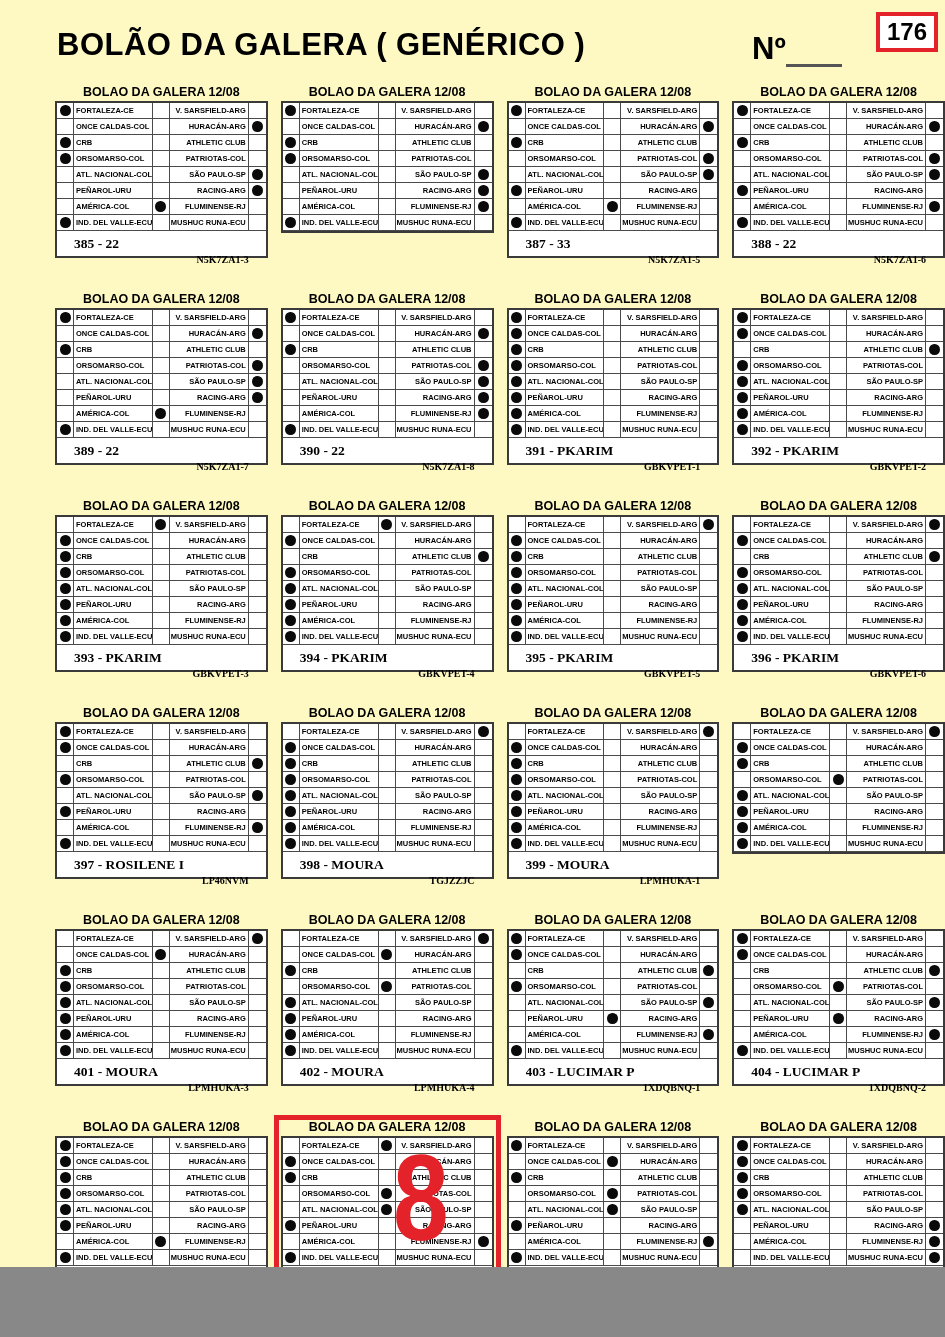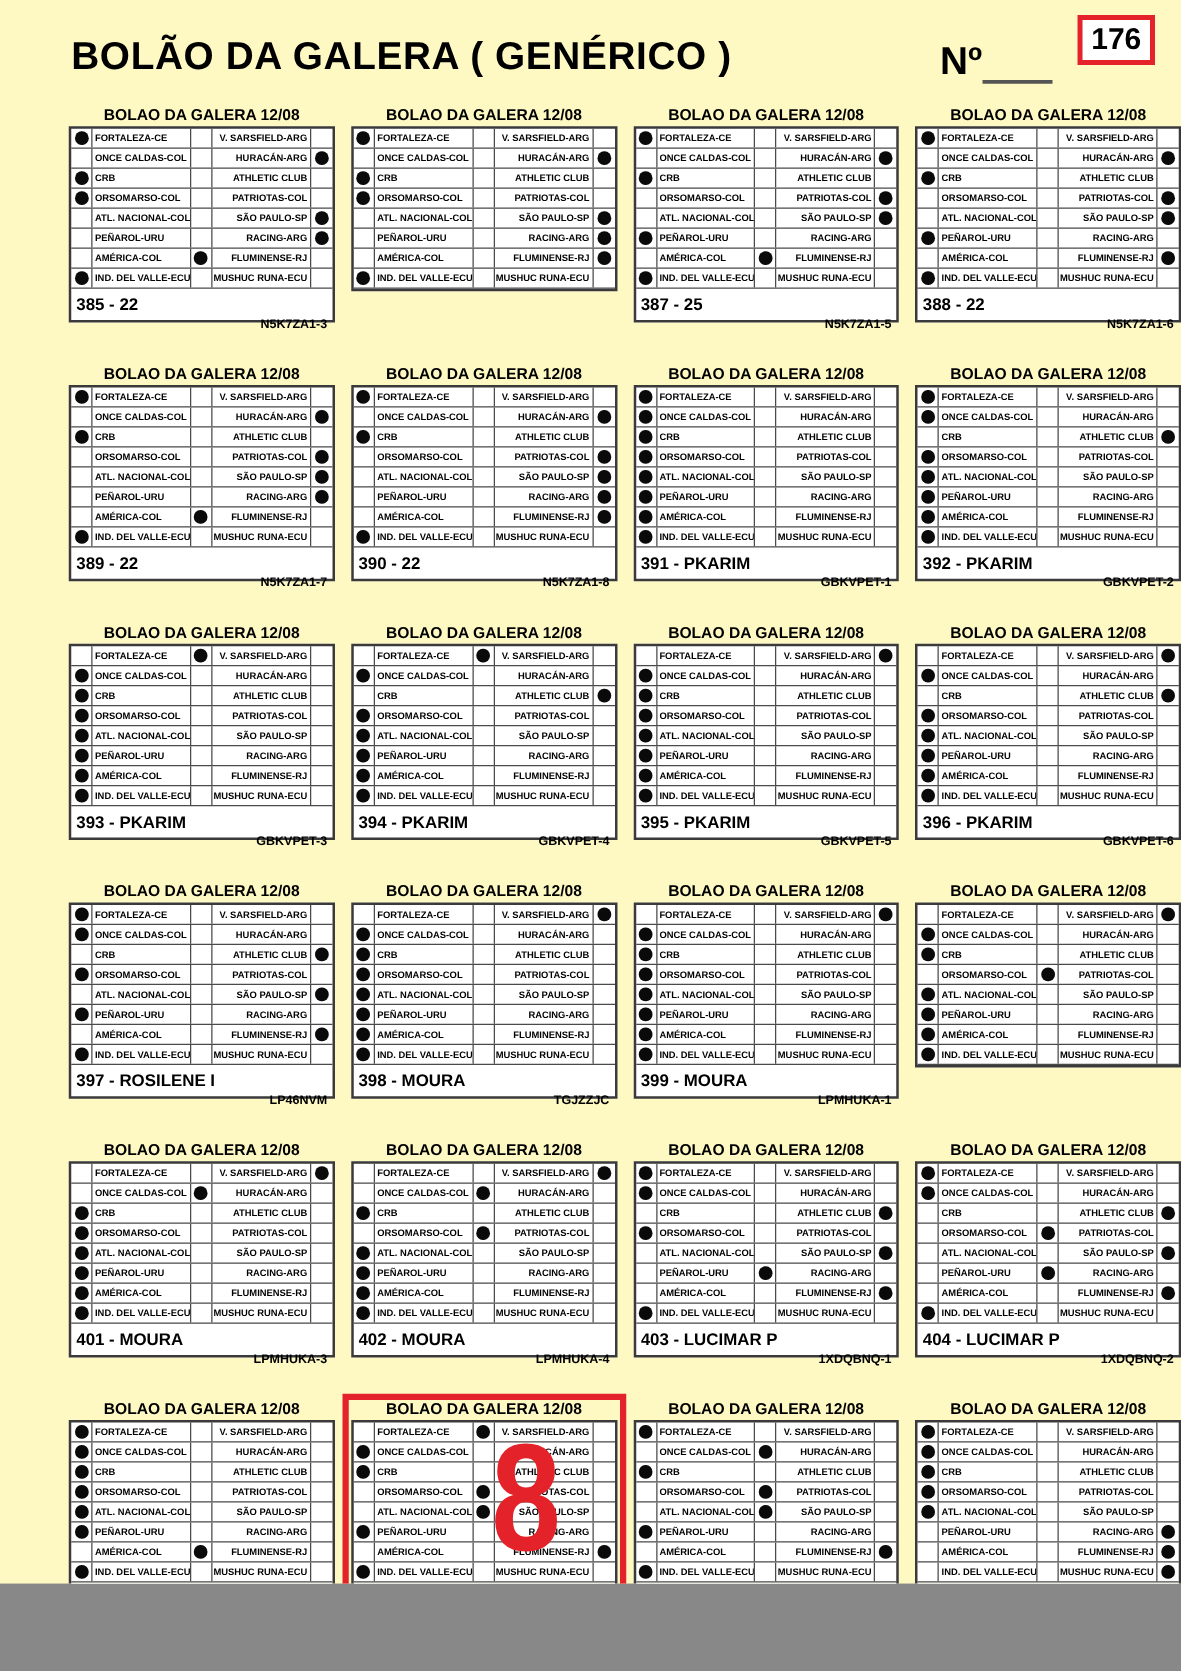--- a/index.html
+++ b/index.html
@@ -7,37 +7,37 @@
   body { margin: 0; background: #888; }
   .page {
     position: relative; width: 945px; height: 1267px; margin: 0 auto;
     background: #fef9c3; font-family: "Liberation Sans", sans-serif; color: #000;
     overflow: hidden;
   }
   .doc-title { position: absolute; left: 57px; top: 27px; font-size: 31px; font-weight: bold; letter-spacing: .5px; white-space: nowrap; }
   .no-wrap { position: absolute; left: 752px; top: 31px; font-size: 31px; font-weight: bold; white-space: nowrap; }
   .no-blank { display: inline-block; width: 56px; border-bottom: 3px solid #555; height: 24px; vertical-align: bottom; }
   .page-num-box {
-    position: absolute; right: 21px; top: 12px; border: 4px solid var(--red);
+    position: absolute; right: 7px; top: 12px; border: 4px solid var(--red);
     padding: 0 7px; font-size: 24px; font-weight: bold; background: #fff; line-height: 32px;
   }
   .grid {
     position: absolute; left: 55px; top: 85px; width: 890px;
     display: grid; grid-template-columns: repeat(4, 1fr); column-gap: 13px; row-gap: 34px;
   }
   .card-wrap { position: relative; }
   .card-title { text-align: center; font-weight: bold; font-size: 12.5px; line-height: 14px; margin-bottom: 2px; white-space: nowrap; }
   .card-box { border: 2px solid #3a3a3a; background: #fff; }
   .team-row { display: grid; grid-template-columns: 17px 1fr 17px 1fr 17px; height: 16px; border-bottom: 1px solid var(--line); }
   .team-row > div { border-right: 1px solid var(--line); display: flex; align-items: center; overflow: hidden; }
   .team-row > div:last-child { border-right: none; }
   .home { font-size: 7.5px; font-weight: bold; padding-left: 2px; white-space: nowrap; }
   .away { font-size: 7.5px; font-weight: bold; padding-right: 2px; justify-content: flex-end; white-space: nowrap; }
   .dot { width: 11px; height: 11.5px; border-radius: 50%; background: #0a0a0a; margin: auto; flex: none; }
-  .card-footer { display: flex; justify-content: space-between; align-items: center; height: 25px; padding: 0 4px; }
+  .card-footer { display: flex; justify-content: space-between; align-items: center; height: 25px; padding: 0 17px; font-family: Liberation Serif, serif; }
   .card-id { font-size: 13.5px; font-weight: bold; white-space: nowrap; overflow: hidden; }
   .card-code { font-size: 10px; font-weight: bold; white-space: nowrap; flex: none; padding-left: 2px; margin-top: 32px; }
   .red-frame {
     position: absolute; left: -7px; right: -7px; top: -5px; bottom: -12px;
     border: 5px solid var(--red); pointer-events: none; z-index: 6;
   }
   .overlay-digit {
     position: absolute; left: 112px; top: 30px; z-index: 5;
     font-size: 122px; line-height: .8; font-weight: bold; color: var(--red);
     transform: scaleX(.82); transform-origin: left top; pointer-events: none;
@@ -310,21 +310,21 @@
     <div class="m-home">
                 <span class="dot"></span>
               </div>
     <div class="home">IND. DEL VALLE-ECU</div>
     <div class="m-draw"></div>
     <div class="away">MUSHUC RUNA-ECU</div>
     <div class="m-away"></div>
   </div>
 </div>
       <div class="card-footer">
-        <span class="card-id">387 - 25</span>
+        <span class="card-id">387 - 33</span>
         <span class="card-code">N5K7ZA1-5</span>
       </div>
     </div>
   </div>
 
   <div class="card-wrap">
     <div class="card-title">BOLAO DA GALERA 12/08</div>
     <div class="card-box">
       <div class="rows">
   <div class="team-row">

